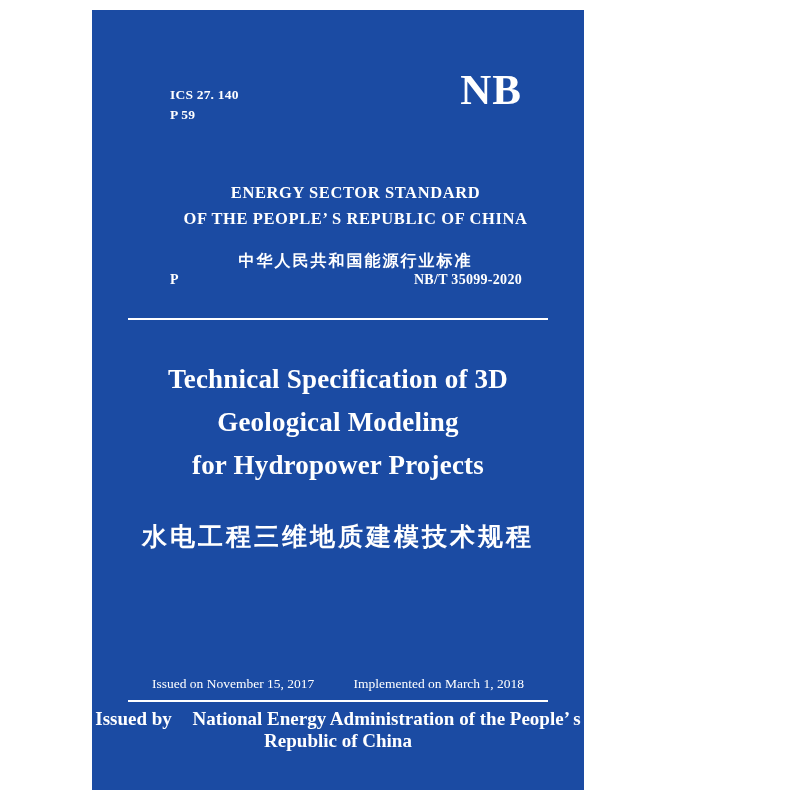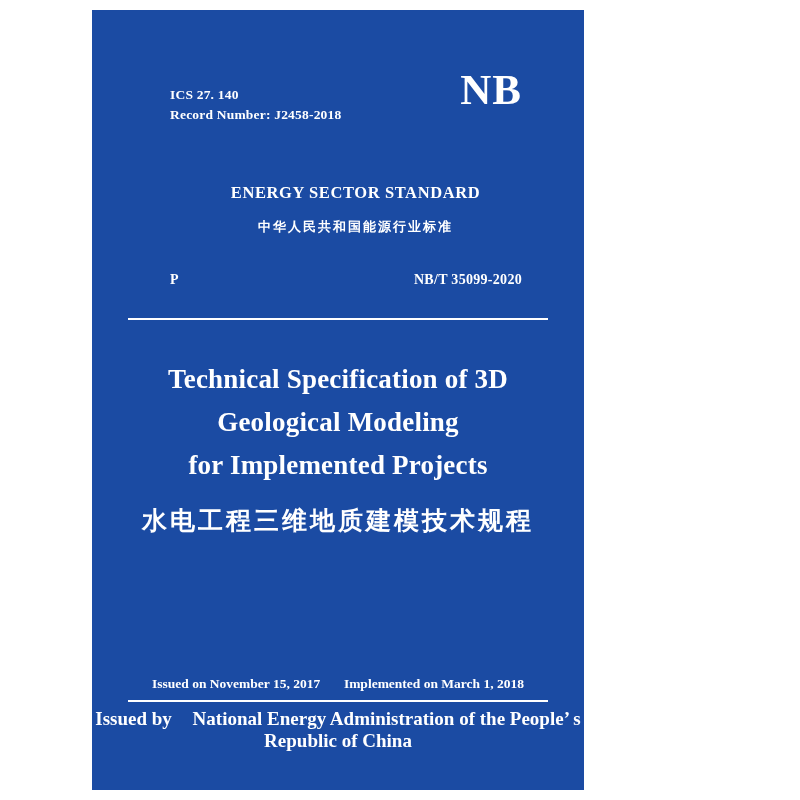--- a/index.html
+++ b/index.html
@@ -56,24 +56,24 @@
     text-align: center;
     padding-left: 35px;
   }
   .org-en1, .org-en2 {
     font-size: 16.5px;
     font-weight: bold;
     letter-spacing: 0.6px;
     line-height: 1.55;
   }
   .org-cn {
-    font-size: 13px;
+    font-size: 16px;
     font-weight: bold;
     letter-spacing: 2px;
-    margin-top: 12px;
+    margin-top: 20px;
     font-family: "DejaVu Sans", sans-serif;
   }
   .code-row {
     position: absolute;
     left: 78px;
     right: 62px;
     top: 262px;
     display: flex;
     justify-content: space-between;
     align-items: baseline;
@@ -101,75 +101,76 @@
     top: 348px;
     text-align: center;
   }
   .title-en {
     font-size: 27px;
     font-weight: bold;
     line-height: 1.6;
     letter-spacing: 0.2px;
   }
   .title-cn {
-    margin-top: 16px;
+    margin-top: 32px;
     font-size: 25px;
     font-weight: bold;
     letter-spacing: 3px;
     font-family: Liberation Mono, monospace;
   }
   .dates-row {
     position: absolute;
     left: 60px;
     right: 60px;
     top: 666px;
     display: flex;
     justify-content: space-between;
     font-size: 13.5px;
-    font-weight: bold;
+    font-weight: normal;
   }
   .issuer-row {
     position: absolute;
     left: 0;
     right: 0;
     top: 698px;
     text-align: center;
     font-size: 19px;
     font-weight: bold;
   }
   .issuer-row .label { margin-right: 16px; }
 </style>
 </head>
 <body>
 
 <div class="page">
   <div class="cover">
 
     <div class="ics-block">
       <div>ICS 27. 140</div>
-      <div>Record Number: J2458-2018</div>
+      <div>P 59</div>
     </div>
 
     <div class="nb-logo">NB</div>
 
     <div class="org-block">
       <div class="org-en1">ENERGY SECTOR STANDARD</div>
+      <div class="org-en2">OF THE PEOPLE’ S REPUBLIC OF CHINA</div>
       <div class="org-cn">中华人民共和国能源行业标准</div>
     </div>
 
     <div class="code-row">
       <span class="left">P</span>
       <span class="right">NB/T 35099-2020</span>
     </div>
 
     <div class="rule rule-top"></div>
 
     <div class="title-block">
       <div class="title-en">Technical Specification of 3D Geological Modeling</div>
-      <div class="title-en">for Implemented Projects</div>
+      <div class="title-en">for Hydropower Projects</div>
       <div class="title-cn">水电工程三维地质建模技术规程</div>
     </div>
 
     <div class="dates-row">
       <span>Issued on November 15, 2017</span>
       <span>Implemented on March 1, 2018</span>
     </div>
 
     <div class="rule rule-bottom"></div>
 

